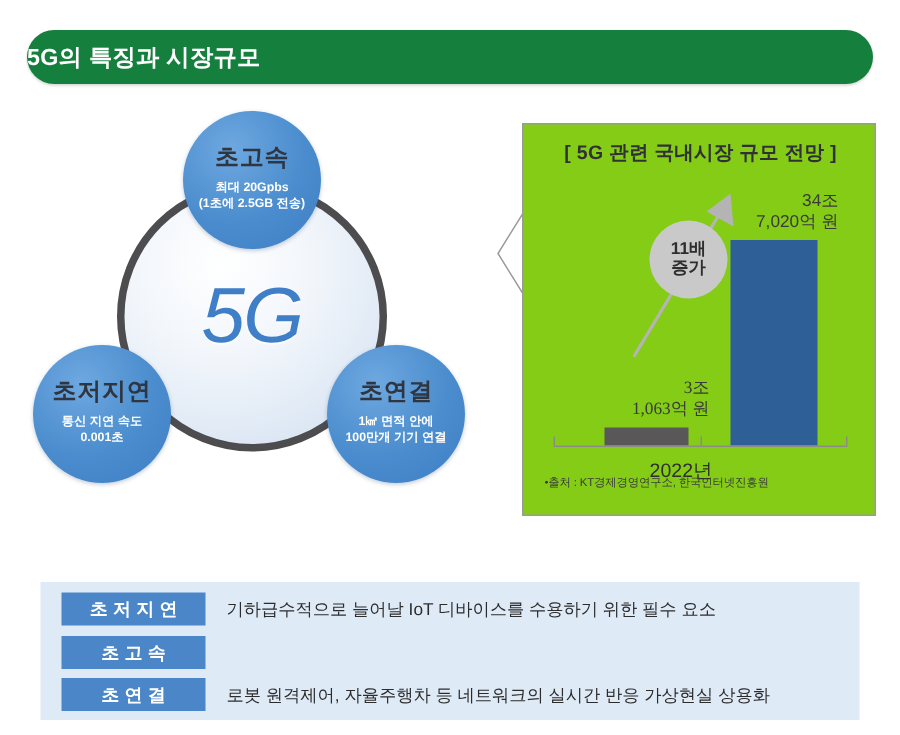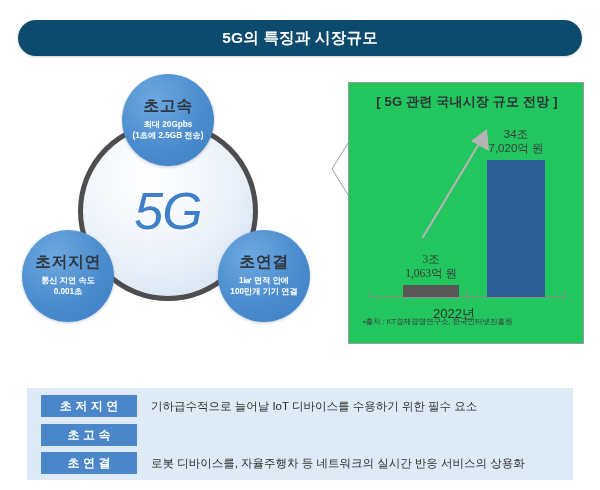--- a/index.html
+++ b/index.html
@@ -9,22 +9,22 @@
     font-family:"Liberation Sans","DejaVu Sans",sans-serif;
     color:#333;
     overflow:hidden;
     position:relative;
   }
   #root{position:absolute;left:0;top:0;width:600px;height:490px;}
 
   
   .title-pill{
     position:absolute;left:18px;top:20px;width:564px;height:36px;
-    background:#0c4a6e;border-radius:18px;
-    display:flex;align-items:center;justify-content:center;
+    background:#15803d;border-radius:18px;
+    display:flex;align-items:center;
     box-shadow:0 1px 2px rgba(0,0,0,.18);
   }
   .title-pill .t{
     color:#ffffff;font-size:15.5px;font-weight:bold;letter-spacing:.2px;
   }
 
   
   .venn{position:absolute;left:18px;top:78px;width:320px;height:275px;}
   .ring{
     position:absolute;left:60px;top:43px;width:180px;height:180px;
@@ -58,40 +58,40 @@
   .bub-top .hd,.bub-bl .hd,.bub-br .hd{margin-top:-2px;}
 
   
   .bub-top{left:104px;top:-4px;}
   .bub-bl{left:4px;top:152px;}
   .bub-br{left:200px;top:152px;}
 
   
   .chartbox{
     position:absolute;left:348px;top:82px;width:236px;height:262px;
-    border:1px solid #9a9a9a;background:#22c55e;box-sizing:border-box;
+    border:1px solid #9a9a9a;background:#84cc16;box-sizing:border-box;
   }
   .notch{
     position:absolute;left:326px;top:140px;width:24px;height:58px;
   }
   .chart-title{
     position:absolute;left:0;top:10px;width:236px;text-align:center;
     font-size:13px;font-weight:bold;color:#2f3136;letter-spacing:.2px;
   }
   .plot{position:absolute;left:12px;top:36px;width:212px;height:182px;}
   .axis{
     position:absolute;left:8px;top:178px;width:196px;height:0;
     border-top:1.4px solid #8b8b8b;
   }
   .tickmark{position:absolute;width:0;height:6px;border-left:1.4px solid #8b8b8b;top:172px;}
   .bar{position:absolute;bottom:4px;}
   .bar-2022{left:42px;width:56px;height:27px;background:#595757;}
   .bar-2025{left:126px;width:58px;height:120px;background:#2e5f96;}
   .vlabel{
-    position:absolute;text-align:center;font-size:11.5px;color:#3a3a3a;line-height:1.22;
+    position:absolute;text-align:right;font-size:11.5px;color:#3a3a3a;line-height:1.22;
   }
   .vlabel-2022{left:28px;width:84px;bottom:36px;font-family:Liberation Serif, serif;}
   .vlabel-2025{left:112px;width:86px;bottom:129px;}
   .xlabel{
     position:absolute;top:186px;text-align:right;font-size:13px;color:#2f2f2f;font-weight:normal;
   }
   .xlabel-2022{left:26px;width:88px;}
   .xlabel-2025{left:112px;width:88px;}
   .source{
     position:absolute;left:14px;top:234px;width:220px;
@@ -161,20 +161,24 @@
   <div class="chartbox">
     <div class="chart-title">[ 5G 관련 국내시장 규모 전망 ]</div>
 
     <div class="plot">
 
       <svg class="arrow-svg" viewBox="0 0 212 182">
         <line x1="62" y1="118" x2="122" y2="18" stroke="#b4b4b4" stroke-width="2.2" stroke-linecap="round"></line>
         <polygon points="126,10 128,32 110,22" fill="#b4b4b4"></polygon>
       </svg>
 
+      <div class="growth-circle">
+        <span>11배</span>
+        <span>증가</span>
+      </div>
 
       <div class="vlabel vlabel-2022" style="bottom: 21px;">
         <div>3조</div>
         <div>1,063억 원</div>
       </div>
       <div class="vlabel vlabel-2025" style="bottom: 146px;">
         <div>34조</div>
         <div>7,020억 원</div>
       </div>
 
@@ -195,17 +199,17 @@
   <div class="panel">
     <div class="prow prow-0">
       <div class="ptag">초저지연</div>
       <div class="pdesc">기하급수적으로 늘어날 IoT  디바이스를 수용하기 위한 필수 요소</div>
     </div>
     <div class="prow prow-1">
       <div class="ptag">초고속</div>
     </div>
     <div class="prow prow-2">
       <div class="ptag">초연결</div>
-      <div class="pdesc">로봇 디바이스를, 자율주행차 등 네트워크의 실시간 반응 서비스의 상용화</div>
+      <div class="pdesc">로봇 원격제어, 자율주행차 등 네트워크의 실시간 반응 가상현실 상용화</div>
     </div>
   </div>
 
 </div>
 
 </body></html>

